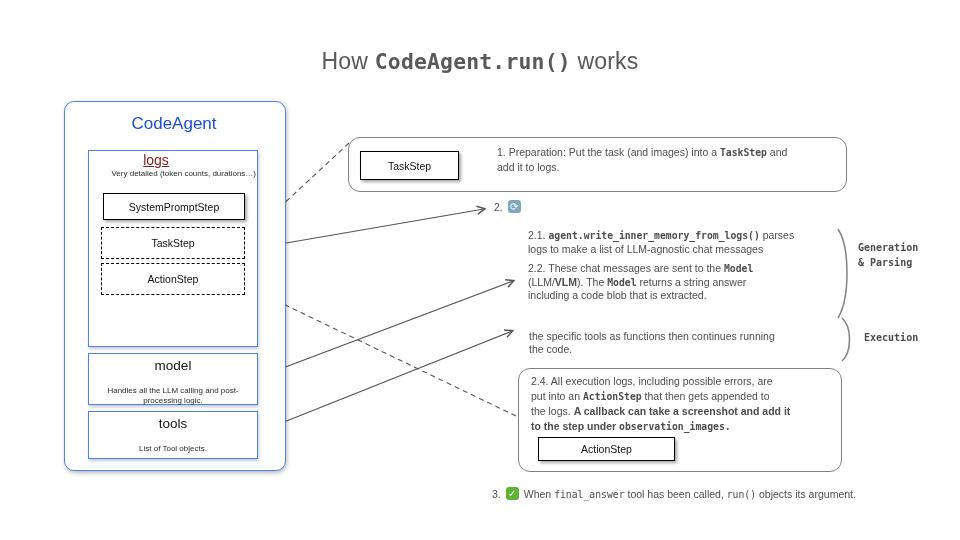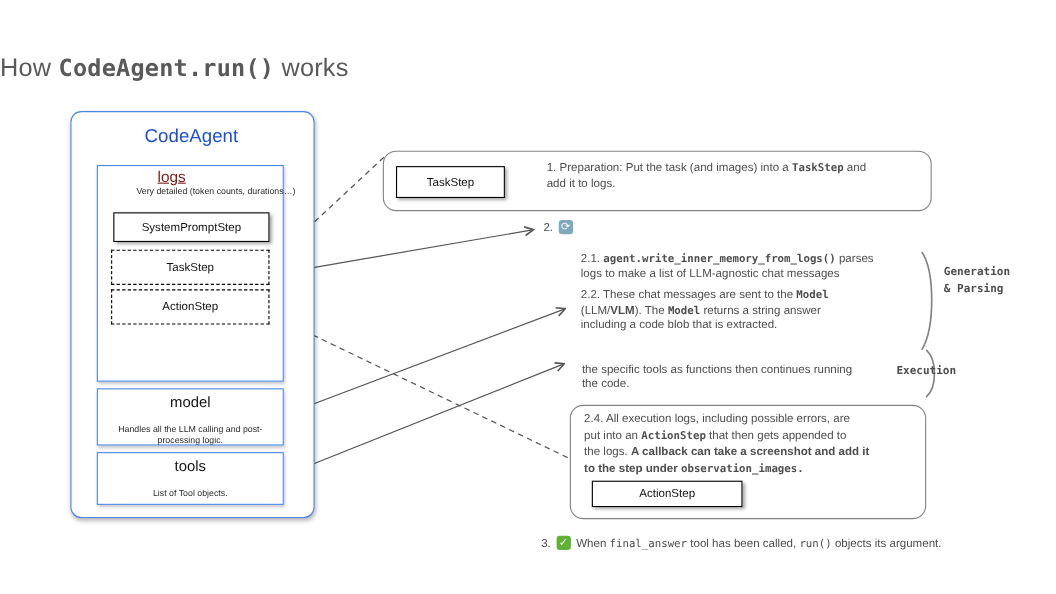--- a/index.html
+++ b/index.html
@@ -4,35 +4,35 @@
 <style>
   html,body{margin:0;padding:0;}
   body{
     width:960px;height:540px;position:relative;overflow:hidden;
     background:#ffffff;color:#4d4d4d;
     font-family:"Liberation Sans",sans-serif;
   }
   .abs{position:absolute;}
 
   
-  .title{top:48px;left:0;width:960px;text-align:left;font-size:23px;color:#595959;letter-spacing:.2px;}
+  .title{top:48px;left:0;width:960px;text-align:center;font-size:23px;color:#595959;letter-spacing:.2px;}
 
   
   .sg-n{}
   .sg-m{font-family:"DejaVu Sans Mono",monospace;font-weight:700;font-size:.93em;}
   .sg-mn{font-family:"DejaVu Sans Mono",monospace;font-size:.93em;}
   .sg-b{font-weight:700;}
 
   
   .panel{left:64px;top:101px;width:220px;height:368px;border:1.6px solid #4a86e8;border-radius:10px;background:#fff;box-shadow:1px 2px 4px rgba(0,0,0,.28);}
   .panel-title{left:64px;top:114px;width:220px;text-align:center;font-size:17px;color:#1d4ed8;}
   .bluebox{border:1.5px solid #4a86e8;background:#fff;box-shadow:1px 2px 3px rgba(0,0,0,.22);}
   .logs-box{left:88px;top:150px;width:168px;height:195px;}
   .logs-title{left:88px;top:152px;width:136px;text-align:center;font-size:14px;color:#7f1d1d;text-decoration:underline;}
-  .logs-sub{left:88px;top:169px;width:168px;text-align:left;font-size:8px;color:#2a2a2a;padding-left:36px;}
+  .logs-sub{left:88px;top:169px;width:168px;text-align:right;font-size:8px;color:#2a2a2a;}
   .cell{display:flex;align-items:center;justify-content:center;font-size:10.5px;color:#111;background:#fff;}
   .step-solid{left:103px;top:193px;width:140px;height:25px;border:1.8px solid #000;box-shadow:2px 2px 3px rgba(0,0,0,.35);}
   .step-dash1{left:101px;top:227px;width:142px;height:30px;border:1.4px dashed #000;}
   .step-dash2{left:101px;top:263px;width:142px;height:30px;border:1.4px dashed #000;}
   .model-box{left:88px;top:353px;width:168px;height:50px;text-align:center;}
   .tools-box{left:88px;top:411px;width:168px;height:46px;text-align:center;}
   .sub-title{font-size:13.5px;color:#141414;margin-top:4px;}
   .sub-desc{font-size:8px;color:#2a2a2a;line-height:9.5px;width:140px;margin:13px auto 0;}
 
   
@@ -49,21 +49,21 @@
   .step21{left:528px;top:229px;width:330px;}
   .step22{left:528px;top:262px;width:330px;}
   .step23{left:529px;top:316px;width:330px;}
   .c24{left:518px;top:368px;width:322px;height:102px;}
   .c24-text{left:531px;top:374px;width:308px;font-size:10.5px;line-height:14.5px;}
   .c24-actionstep{left:538px;top:437px;width:135px;height:22px;border:1.8px solid #000;box-shadow:2px 2px 3px rgba(0,0,0,.35);}
   .step3{left:492px;top:487px;}
 
   .sidelabel{font-family:"DejaVu Sans Mono",monospace;font-weight:700;font-size:10px;line-height:15px;color:#4d4d4d;}
   .genlabel{left:858px;top:240px;}
-  .execlabel{left:815px;top:330px;}
+  .execlabel{left:864px;top:330px;}
 
   svg.overlay{position:absolute;left:0;top:0;width:960px;height:540px;pointer-events:none;}
   .bracket-path{stroke:#828282;stroke-width:1.5;fill:none;}
 </style>
 </head>
 <body>
 
 <svg class="overlay" viewBox="0 0 960 540">
   <defs>
     <marker id="ah" viewBox="0 0 10 10" refX="8" refY="5" markerWidth="9" markerHeight="9" orient="auto-start-reverse">

